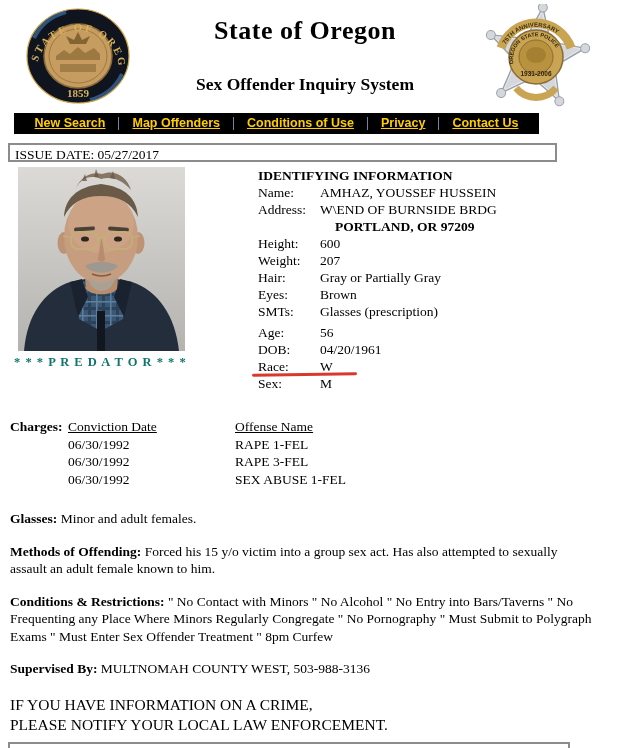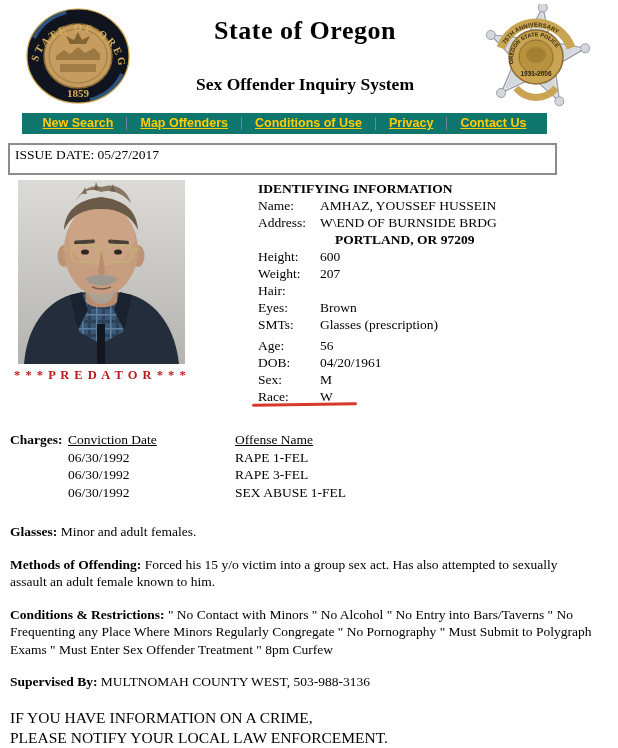--- a/index.html
+++ b/index.html
@@ -9,40 +9,40 @@
     background:#fff; font-family:"Liberation Serif","DejaVu Serif",serif;
     color:#000; font-size:13.5px;
   }
   
   .header { display:flex; align-items:center; padding:5px 26px 0 26px; height:106px; }
   .titles { flex:1; text-align:center; }
   .title-main { font-size:26px; font-weight:bold; letter-spacing:0.5px; }
   .title-sub  { font-size:17.5px; font-weight:bold; margin-top:28px; }
   
   .navbar {
-    margin:7px 0 0 22px; width:525px; height:21px; background:#0f766e;
+    margin:7px 0 0 14px; width:525px; height:21px; background:#000000;
     display:flex; justify-content:center; align-items:center;
     font-family:"Liberation Sans","DejaVu Sans",sans-serif;
   }
   .nav-link {
     color:#ffcc00; font-size:12.5px; font-weight:bold; text-decoration:underline;
     padding:0 13px; cursor:pointer; white-space:nowrap; line-height:21px;
   }
   .nav-sep { width:1px; height:13px; background:#6d83a8; }
   
   .issue-box {
-    margin:9px 0 0 8px; width:549px; height:32px; border:2px solid #8c8c8c;
+    margin:9px 0 0 8px; width:549px; height:19px; border:2px solid #8c8c8c;
     padding-left:5px; line-height:19px; background:#fff;
   }
   
   .main { display:flex; margin-top:5px; padding-left:10px; }
   .photo-col { width:238px; }
   .photo { display:block; margin-left:8px; }
   .predator {
-    margin:4px 0 8px 4px; color:#b91c1c; font-weight:bold; font-size:12.5px;
+    margin:4px 0 8px 4px; color:#0f766e; font-weight:bold; font-size:12.5px;
     letter-spacing:1px; white-space:nowrap;
   }
   .info-col { flex:1; padding-left:10px; padding-top:0px; }
   .info-title { font-weight:bold; font-size:13.5px; line-height:17px; }
   .info-row { display:flex; line-height:17px; position:relative; }
   .info-row .lbl { width:62px; flex:none; }
   .info-row .val { white-space:pre; }
   .row-gap { margin-top:4px; }
   .val2 { margin-left:77px; line-height:17px;font-weight:bold; }
   .red-underline {
@@ -213,45 +213,46 @@
       <div class="info-row">
         <span class="lbl">Height:</span>
         <span class="val">600</span>
       </div>
       <div class="info-row">
         <span class="lbl">Weight:</span>
         <span class="val">207</span>
       </div>
       <div class="info-row">
         <span class="lbl">Hair:</span>
+        <span class="val">Gray or Partially Gray</span>
       </div>
       <div class="info-row">
         <span class="lbl">Eyes:</span>
         <span class="val">Brown</span>
       </div>
       <div class="info-row">
         <span class="lbl">SMTs:</span>
         <span class="val">Glasses (prescription)</span>
       </div>
       <div class="info-row row-gap">
         <span class="lbl">Age:</span>
         <span class="val">56</span>
       </div>
       <div class="info-row">
         <span class="lbl">DOB:</span>
         <span class="val">04/20/1961</span>
       </div>
       <div class="info-row">
-        <span class="lbl">Sex:</span>
-        <span class="val">M</span>
-      </div>
-      <div class="info-row">
         <span class="lbl">Race:</span>
         <span class="val">W</span>
         <span class="red-underline"></span>
+      </div>
+      <div class="info-row">
+        <span class="lbl">Sex:</span>
+        <span class="val">M</span>
       </div>
     </div>
   </div>
 
   <div class="charges">
     <span class="charges-label">Charges:</span>
     <div class="charges-table">
       <span class="col-head">Conviction Date</span>
       <span class="col-head">Offense Name</span>
       <span>06/30/1992</span>

